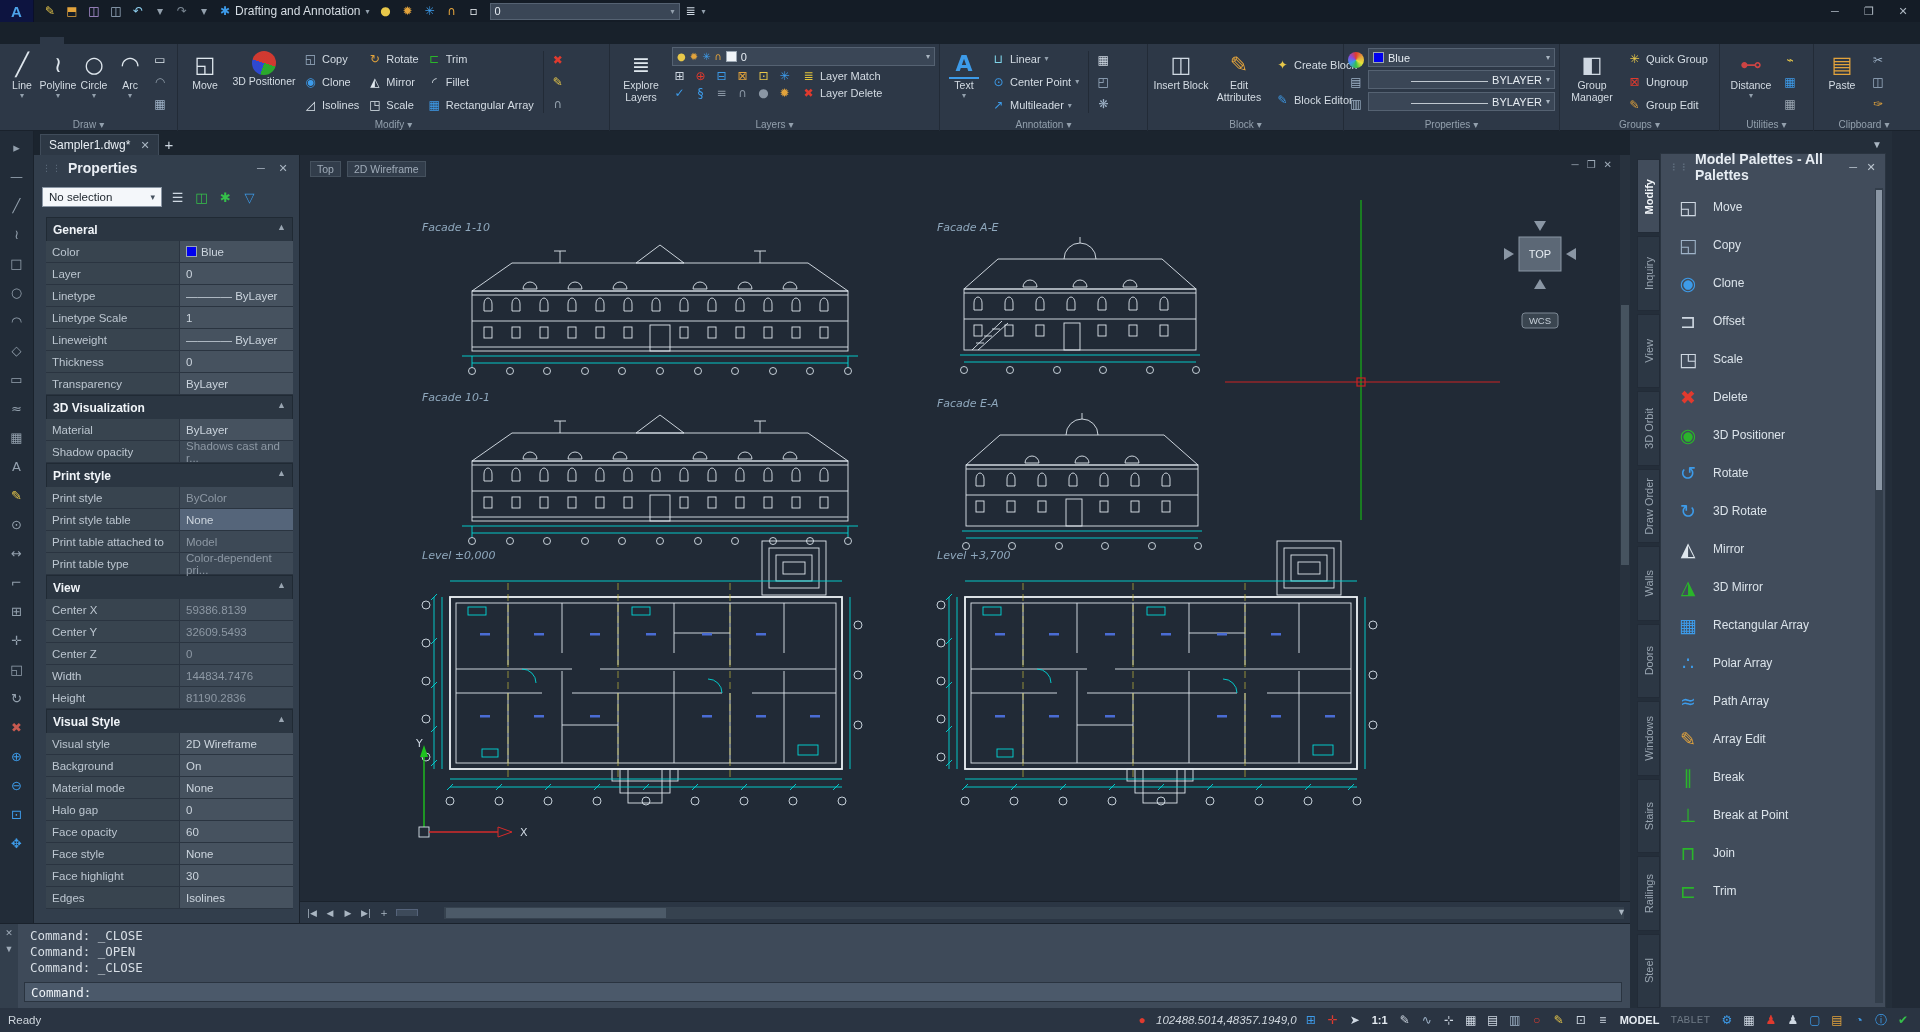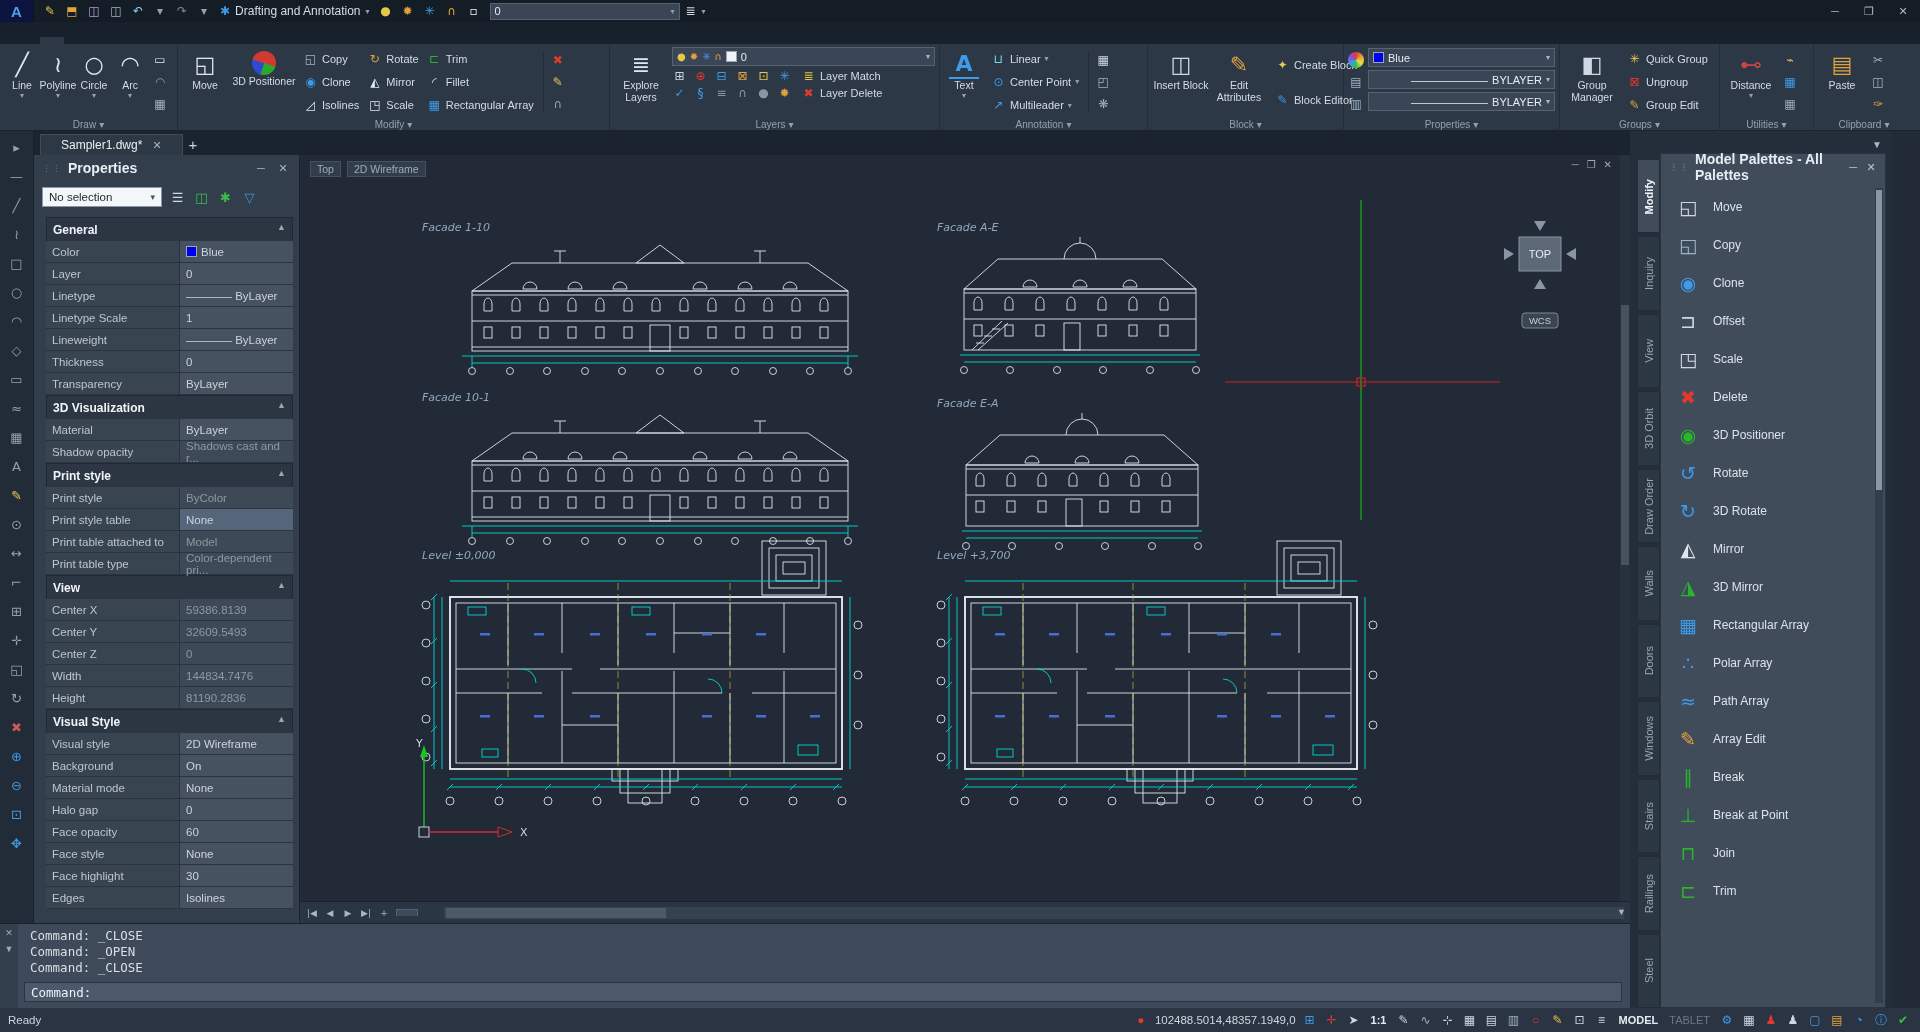--- a/index.html
+++ b/index.html
@@ -45,21 +45,21 @@
   .lt-line{flex:1;text-align:right;}
   .colorwheel{width:16px;height:16px;border-radius:50%;background:conic-gradient(#e23a2e,#e2a33c,#e8e23c,#35c04a,#3d9be9,#8a4ae0,#e23a2e);}
   .pos3d{width:24px;height:24px;border-radius:50%;background:conic-gradient(#e23a2e 0 30%,#2ab52a 30% 55%,#2f4be0 55% 80%,#e23a2e 80%);opacity:.9;}
 
   
   .leftstrip{left:0;top:131px;width:34px;height:792px;background:#222c38;border-right:1px solid #1a222c;display:flex;flex-direction:column;align-items:center;padding-top:6px;gap:9px;}
   .leftstrip .ico{width:20px;height:20px;font-size:13px;color:#93a0ad;}
 
   
   .doctabbar{left:34px;top:131px;width:1596px;height:24px;background:#1b242e;display:flex;align-items:flex-end;padding-left:6px;gap:6px;}
-  .doctab{display:flex;align-items:flex-end;gap:10px;background:#2d3845;border:1px solid #404c5a;border-bottom:none;padding:3px 20px;font-size:12px;color:#e8eef4;}
+  .doctab{display:flex;align-items:flex-end;gap:10px;background:#2d3845;border:1px solid #404c5a;border-bottom:none;padding:3px 8px;font-size:12px;color:#e8eef4;}
   .doctab .x{color:#aab6c2;font-size:11px;}
   .plus{color:#cfd8e2;font-size:15px;padding-bottom:2px;}
 
   
   .props{left:34px;top:155px;width:266px;height:768px;background:#323e4c;border-right:1px solid #1a222c;}
   .props-head{height:26px;display:flex;align-items:center;padding:0 8px;gap:6px;background:#323e4c;}
   .grip{color:#5c6a7a;font-size:9px;letter-spacing:1px;}
   .props-title{font-weight:bold;font-size:14px;color:#e9eef4;}
   .props-head .hbtn{margin-left:auto;color:#aab6c2;font-size:11px;width:16px;text-align:center;}
   .props-head .hbtn+.hbtn{margin-left:0;}
@@ -101,24 +101,24 @@
   
   .cmd{left:0;top:923px;width:1630px;height:85px;background:#3e4a59;border-top:1px solid #1a222c;}
   .cmd .gutter{position:absolute;left:0;top:0;width:18px;height:85px;background:#333f4d;display:flex;flex-direction:column;align-items:center;gap:6px;padding-top:4px;color:#9fabb8;font-size:9px;}
   .cmd .hist{position:absolute;left:30px;top:4px;font-family:"DejaVu Sans Mono","Liberation Mono",monospace;font-size:12.5px;color:#d8dfe6;line-height:16px;white-space:pre;}
   .cmd .input{position:absolute;left:24px;right:8px;bottom:6px;height:20px;background:#4b596a;border:1px solid #2a3440;display:flex;align-items:center;padding:0 6px;font-family:"DejaVu Sans Mono","Liberation Mono",monospace;font-size:12.5px;color:#eef3f8;}
 
   
   .statusbar{left:0;top:1008px;width:1920px;height:24px;background:#2a3442;display:flex;align-items:center;font-size:11.5px;padding:0 8px;gap:5px;}
   .ready{color:#cfd6dd;}
   .scluster{margin-left:auto;display:flex;align-items:center;gap:5px;}
-  .coords{font-size:11.5px;color:#d0d7de;}
+  .coords{font-size:11.5px;color:#d0d7de;font-style:italic;}
   .sico{width:18px;height:18px;display:flex;align-items:center;justify-content:center;font-size:12px;border:1px solid transparent;}
   .stext{color:#e6ecf2;font-weight:bold;font-size:11px;padding:0 3px;}
-  .stext.dim{color:#6d7884;font-weight:normal;}
+  .stext.dim{color:#6d7884;font-weight:normal;font-family:Liberation Mono, monospace;}
 
   
   .paletteregion{left:1630px;top:131px;width:262px;height:877px;background:#242e3a;}
   .pal-hide{position:absolute;right:10px;top:8px;color:#aab6c2;font-size:10px;}
   .palette{position:absolute;left:30px;top:22px;width:226px;height:855px;background:#414c5b;border:1px solid #2a3440;}
   .pal-title{height:26px;display:flex;align-items:center;gap:6px;padding:0 8px;font-weight:bold;font-size:14px;color:#e6ecf2;}
   .pal-title .hbtn{margin-left:auto;width:15px;text-align:center;color:#bcc6d0;font-size:11px;}
   .pal-title .hbtn+.hbtn{margin-left:0;}
   .pal-items{position:absolute;left:4px;top:34px;right:12px;bottom:4px;display:flex;flex-direction:column;}
   .pi{display:flex;align-items:center;gap:12px;height:38px;padding-left:10px;font-size:12px;color:#dbe3ea;}

